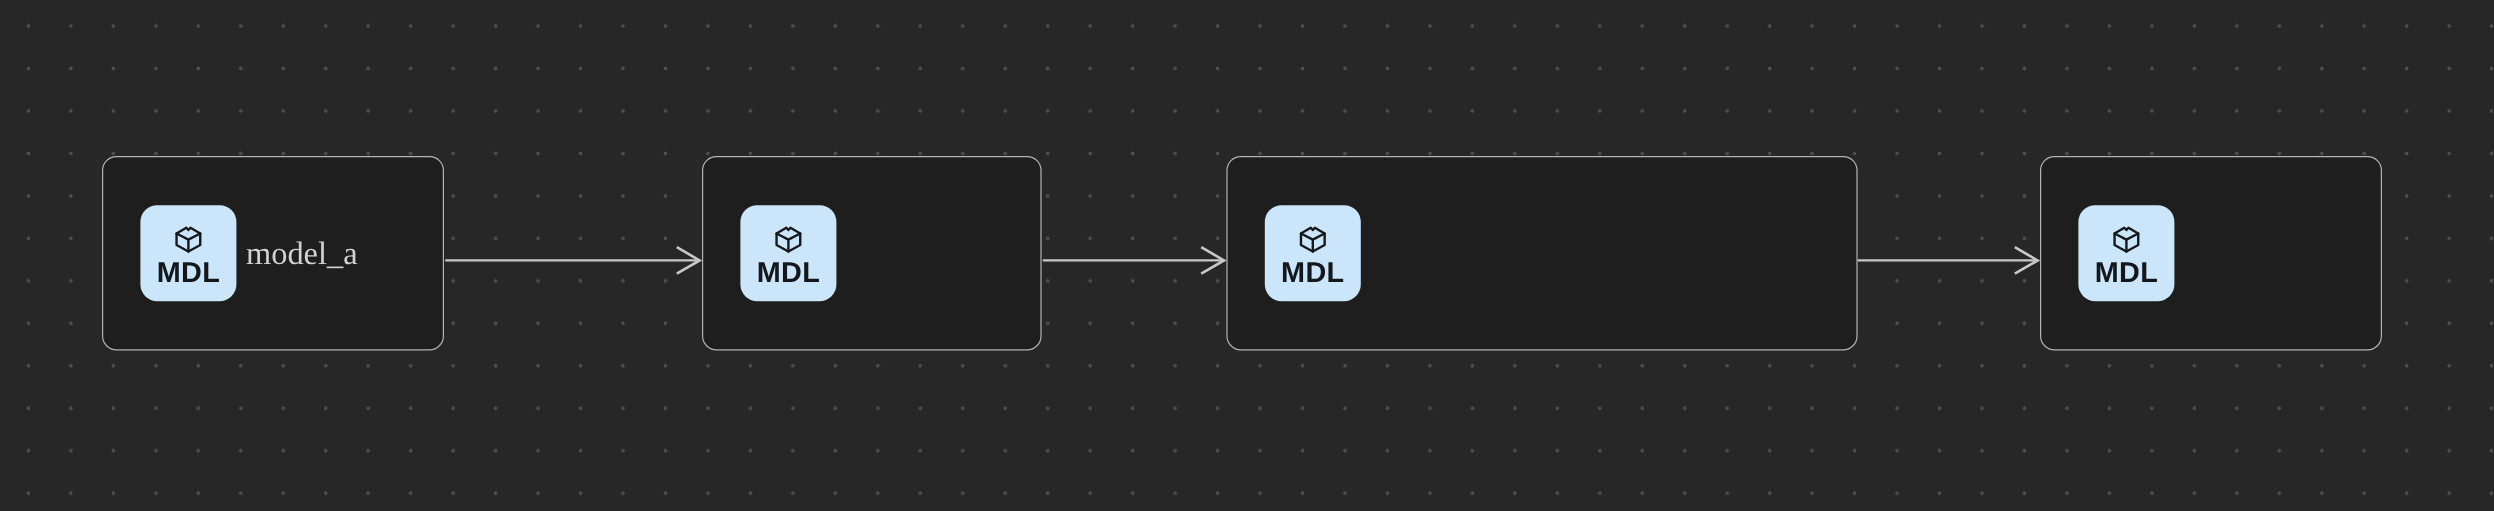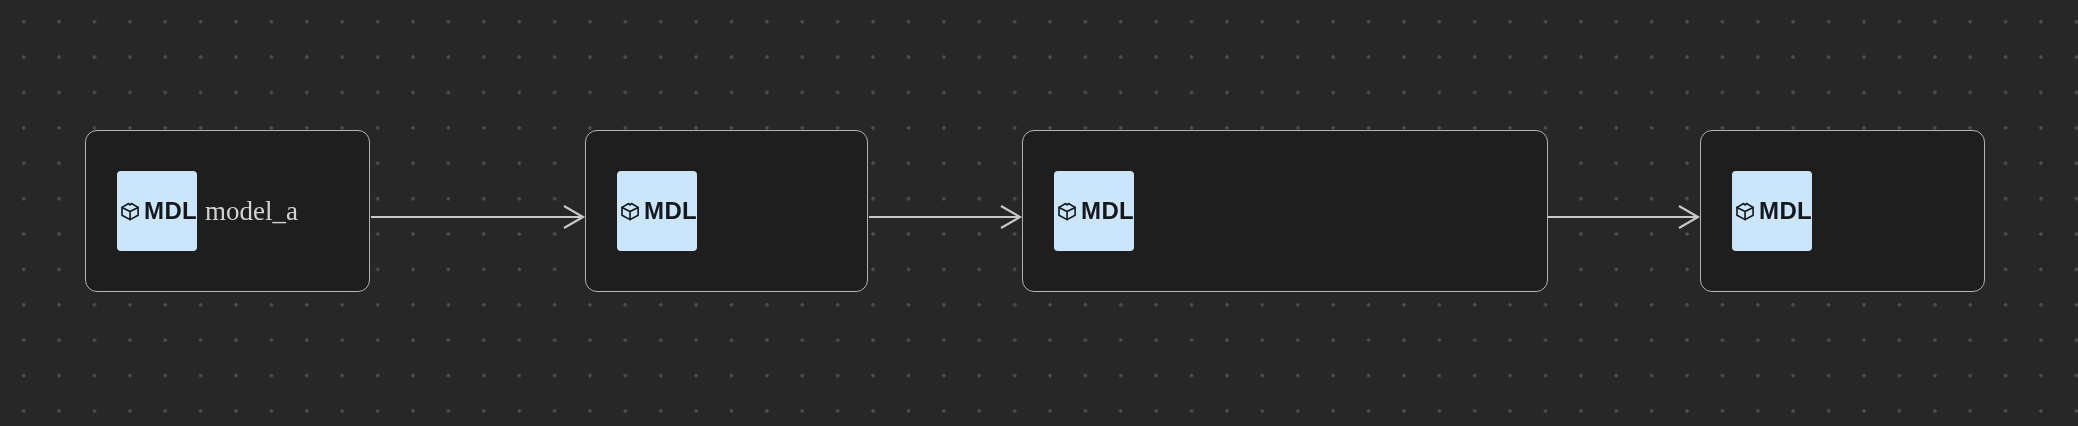--- a/index.html
+++ b/index.html
@@ -47,23 +47,23 @@
     cursor:pointer;
   }
   .node-0{left:85px;width:285px}
   .node-1{left:585px;width:283px}
   .node-2{left:1022px;width:526px}
   .node-3{left:1700px;width:285px}
   .badge{
     width:80px;height:80px;
     flex:0 0 80px;
     background:var(--badge-bg);
-    border-radius:4px;
+    border-radius:14px;
     display:flex;
-    flex-direction:row;
+    flex-direction:column;
     align-items:center;
     justify-content:center;
     gap:1px;
   }
   .badge svg{display:block}
   .badge-label{
     font-size:24px;
     font-weight:600;
     letter-spacing:0.3px;
     color:var(--badge-text);

